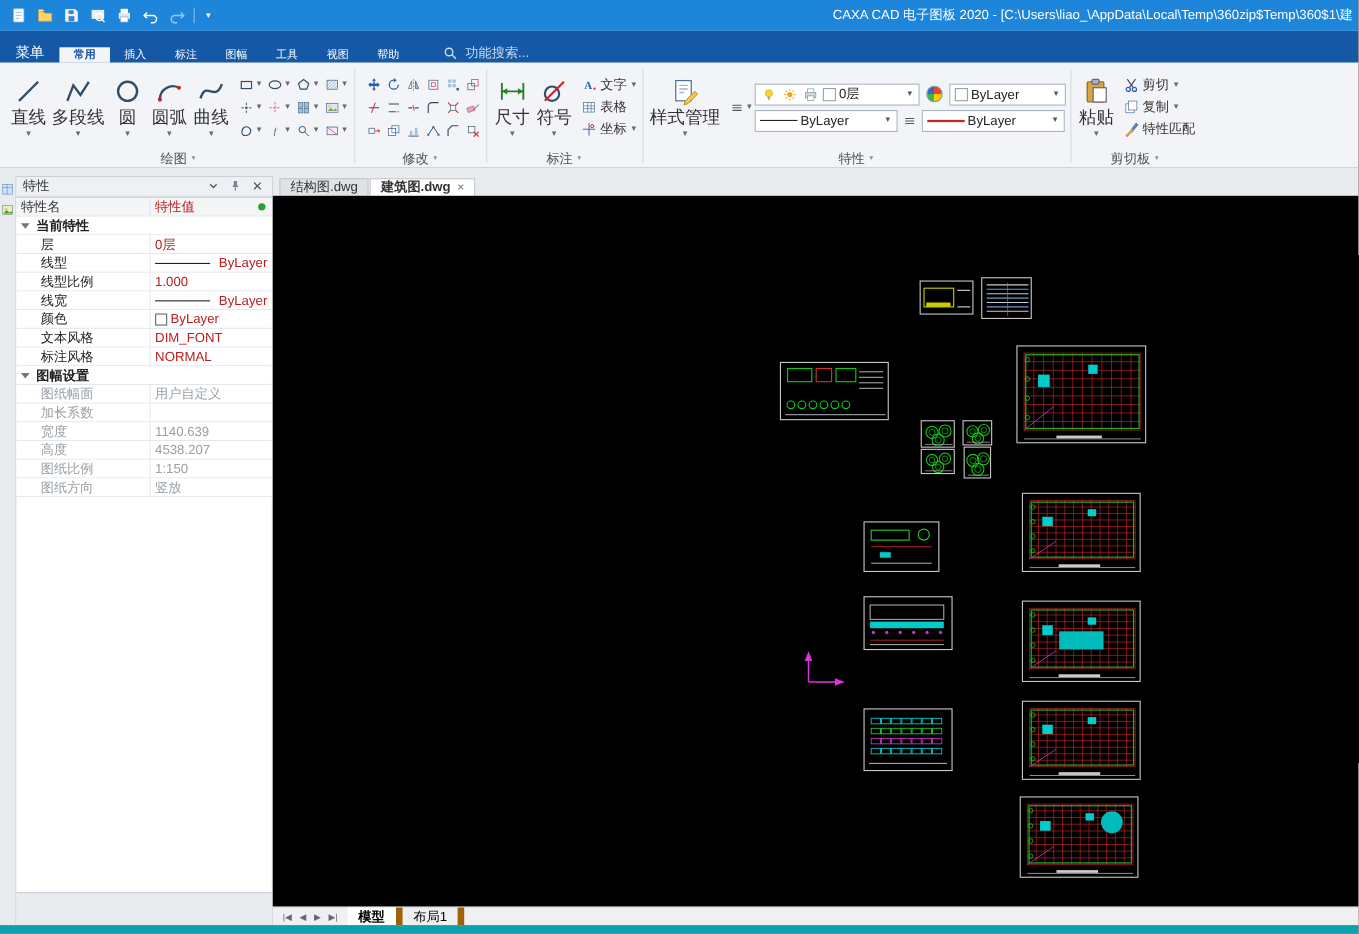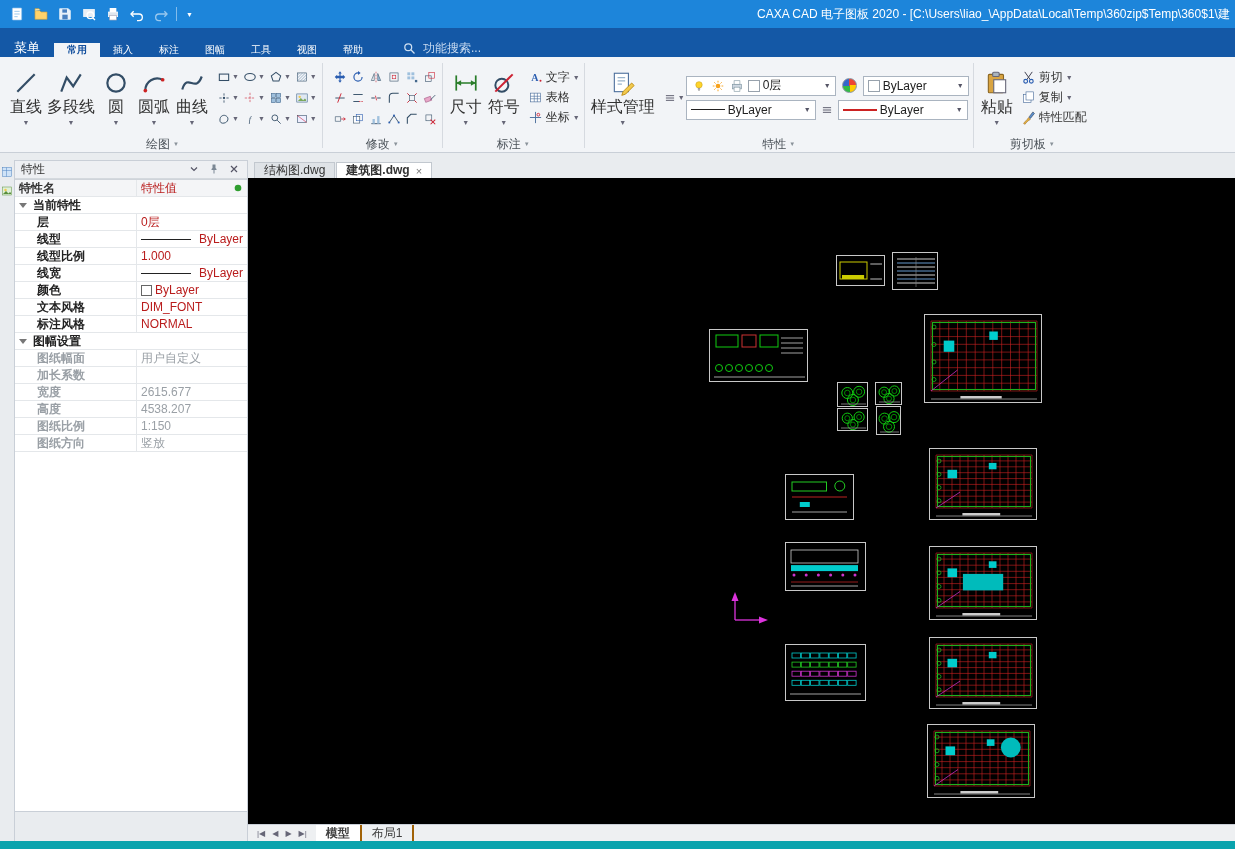--- a/index.html
+++ b/index.html
@@ -64,21 +64,21 @@
   .rail-ic{width:12px;height:12px;display:inline-flex;}
   .prop-panel{flex:1;display:flex;flex-direction:column;background:#f0f1f3;border:1px solid #c9cfd7;border-bottom:none;min-height:0;}
   .pp-header{flex:0 0 18px;display:flex;align-items:center;padding:0 6px;font-size:12px;color:#333;background:#eef0f3;border-bottom:1px solid #d4d9de;}
   .pp-hicons{margin-left:auto;display:flex;gap:7px;align-items:center;}
   .hic{width:13px;height:13px;display:inline-flex;}
   .pp-combo-row{flex:0 0 30px;display:flex;align-items:center;gap:4px;padding:0 4px;}
   .pp-combo{width:152px;}
   .pp-btn{width:25px;height:22px;border:1px solid #b6bec8;background:#fbfcfd;display:inline-flex;align-items:center;justify-content:center;}
   .prop-table{background:#fff;border-top:1px solid #cfd4da;font-size:12px;}
   .prow{display:flex;height:17px;line-height:16px;border-bottom:1px solid #e4e7ea;background:#fff;}
-  .prow .pname{width:122px;border-right:1px solid #e4e7ea;padding-left:22px;overflow:hidden;white-space:nowrap;color:#222;font-weight:bold;}
+  .prow .pname{width:122px;border-right:1px solid #e4e7ea;padding-left:22px;overflow:hidden;white-space:nowrap;color:#222;}
   .prow .pval{flex:1;padding:0 4px;display:flex;align-items:center;gap:3px;overflow:hidden;white-space:nowrap;color:#b91c1c;}
   .prow.header{background:#f4f5f7;}
   .prow.header .pname{padding-left:4px;color:#333;}
   .prow.section{font-weight:bold;}
   .prow.section .sec-lbl{padding-left:2px;}
   .tri{width:0;height:0;border-left:4px solid transparent;border-right:4px solid transparent;border-top:5px solid #777;display:inline-block;margin:6px 4px 0 4px;}
   .prow.muted .pname,.prow.muted .pval{color:#9aa0a6;}
   .pline{flex:1;border-top:1px solid #222;margin-right:5px;}
   .pswatch{width:11px;height:11px;border:1px solid #666;background:#fff;display:inline-block;}
   .hdr-ico{width:10px;height:10px;margin-left:auto;display:inline-flex;}
@@ -90,21 +90,21 @@
   .doc-tabs{flex:0 0 18px;display:flex;align-items:flex-end;padding-left:6px;}
   .dtab{height:16px;display:flex;align-items:center;gap:6px;padding:0 9px;font-size:12px;color:#333;background:#dfe3e7;border:1px solid #c2c8cf;border-bottom:none;margin-right:1px;}
   .dtab.active{background:#fff;font-weight:bold;}
   .dtab .close{color:#777;font-size:11px;font-weight:normal;}
   .canvas{flex:1;background:#000;position:relative;overflow:hidden;}
   .cdraw{position:absolute;overflow:hidden;}
   .cdraw.bordered{border:1px solid #c8c8c8;background:#000;}
   .model-bar{flex:0 0 16px;background:#eef0f2;border-top:1px solid #c9cfd7;display:flex;align-items:center;font-size:12px;}
   .mnav{display:flex;align-items:center;gap:7px;padding:0 9px;color:#667;font-size:8px;}
   .mnav span{cursor:default;}
-  .mtab2{padding:0 10px;height:16px;display:flex;align-items:center;border-right:2px solid #a16207;color:#404040;}
+  .mtab2{padding:0 10px;height:16px;display:flex;align-items:center;border-right:6px solid #a16207;color:#000000;}
   .mtab2.active{background:#fff;font-weight:bold;}
 
   .status-bar{flex:0 0 8px;background:#0aa3ad;}
 </style>
 </head>
 <body>
 
 <div class="app">
 
   <div class="title-bar">
@@ -824,21 +824,21 @@
             </div>
             <div class="prow muted">
               <div class="pname">加长系数</div>
               <div class="pval">
                 <span class="vtext"></span>
               </div>
             </div>
             <div class="prow muted">
               <div class="pname">宽度</div>
               <div class="pval">
-                <span class="vtext">2615.677</span>
+                <span class="vtext">1140.639</span>
               </div>
             </div>
             <div class="prow muted">
               <div class="pname">高度</div>
               <div class="pval">
                 <span class="vtext">4538.207</span>
               </div>
             </div>
             <div class="prow muted">
               <div class="pname">图纸比例</div>

